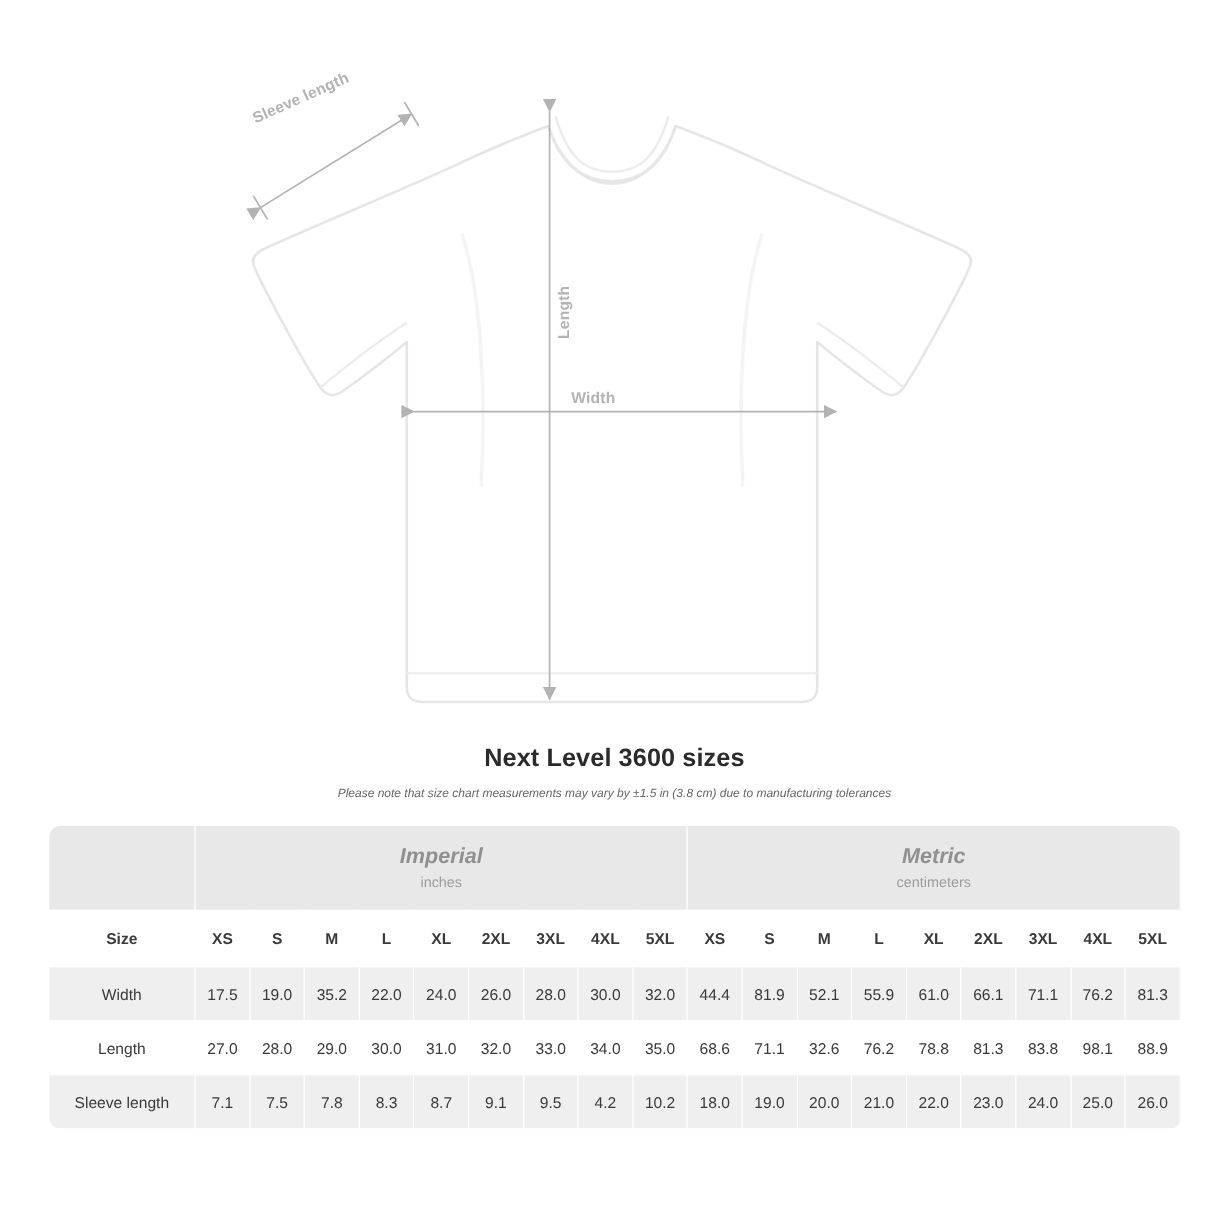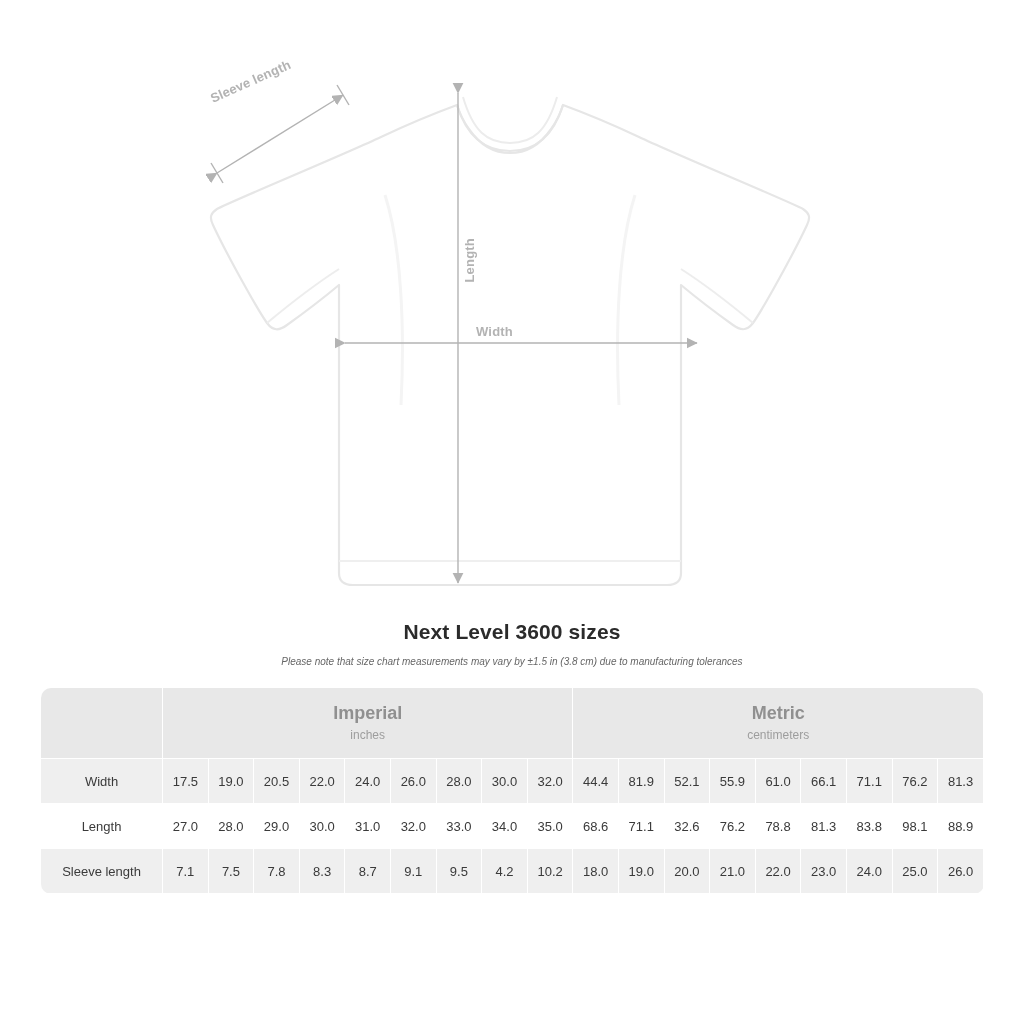--- a/index.html
+++ b/index.html
@@ -102,20 +102,21 @@
   tr.unit-row td {
     background: #e8e8e8;
     height: 70px;
   }
   tr.unit-row td.unit-cell { padding: 0; }
   tr.unit-row td:first-child { border-top-left-radius: 10px; }
   tr.unit-row td:last-child  { border-top-right-radius: 10px; }
 
   .unit-name {
     font-size: 18px;
+    font-style: italic;
     font-weight: bold;
     color: #909090;
     line-height: 1.1;
   }
   .unit-sub {
     font-size: 12px;
     color: #9d9d9d;
     margin-top: 5px;
   }
 
@@ -237,26 +238,47 @@
         <td class="unit-cell" colspan="9">
           <div class="unit-name">Imperial</div>
           <div class="unit-sub">inches</div>
         </td>
         <td class="unit-cell" colspan="9">
           <div class="unit-name">Metric</div>
           <div class="unit-sub">centimeters</div>
         </td>
       </tr>
 
+      <tr class="size-row">
+        <td class="row-head">Size</td>
+        <td>XS</td>
+        <td>S</td>
+        <td>M</td>
+        <td>L</td>
+        <td>XL</td>
+        <td>2XL</td>
+        <td>3XL</td>
+        <td>4XL</td>
+        <td>5XL</td>
+        <td>XS</td>
+        <td>S</td>
+        <td>M</td>
+        <td>L</td>
+        <td>XL</td>
+        <td>2XL</td>
+        <td>3XL</td>
+        <td>4XL</td>
+        <td>5XL</td>
+      </tr>
 
       <tr class="data-row-alt">
         <td class="row-head">Width</td>
         <td>17.5</td>
         <td>19.0</td>
-        <td>20.5</td>
+        <td>35.2</td>
         <td>22.0</td>
         <td>24.0</td>
         <td>26.0</td>
         <td>28.0</td>
         <td>30.0</td>
         <td>32.0</td>
         <td>44.4</td>
         <td>81.9</td>
         <td>52.1</td>
         <td>55.9</td>

